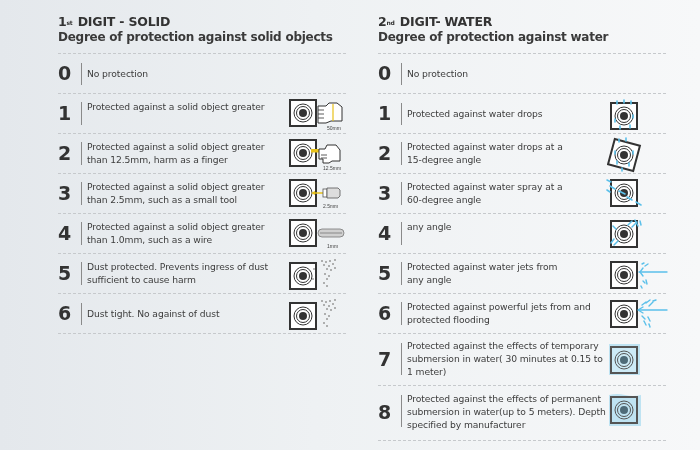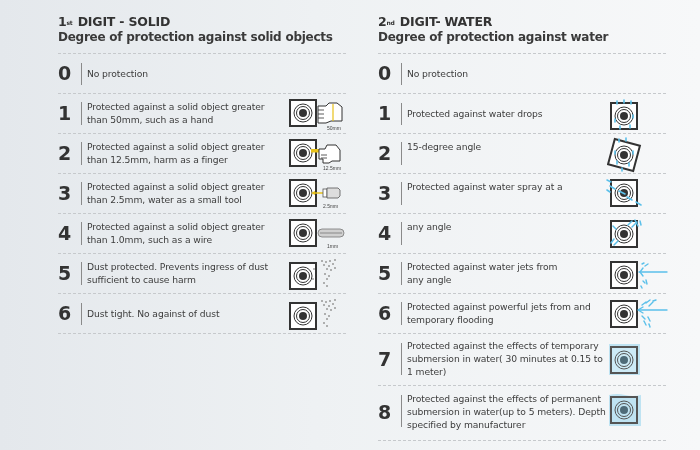--- a/index.html
+++ b/index.html
@@ -53,21 +53,20 @@
     <div class="num" style="top:9px">0</div>
     <div class="bar" style="top:10px;height:22px"></div>
     <div class="txt" style="top:14px">No protection</div>
   </div>
 
   <div class="row" style="top:93px;height:40px">
     <div class="num" style="top:9px">1</div>
     <div class="bar" style="top:9px;height:23px"></div>
     <div class="txt" style="top:7px">
         <div>Protected against a solid object greater</div>
-        <div>than 50mm, such as a hand</div>
       </div>
     <div class="icon" style="left:231px;top:6px">
       <svg width="58" height="32" viewBox="0 0 58 32">
         <rect x="1" y="1" width="26" height="26" fill="#fff" stroke="#333" stroke-width="2"></rect>
         <circle cx="14" cy="14" r="9" fill="none" stroke="#333" stroke-width="1"></circle>
         <circle cx="14" cy="14" r="6.5" fill="none" stroke="#333" stroke-width="1"></circle>
         <circle cx="14" cy="14" r="4" fill="#333"></circle>
         <path d="M29 7 h8 l3 -3 h8 l5 4 v14 h-11 l-5 2 h-8 z" fill="#fff" stroke="#333" stroke-width="1"></path>
         <path d="M29 11 h6 M29 15 h6 M29 19 h6" stroke="#333" stroke-width="0.8"></path>
         <path d="M44 5 v17" stroke="#e8c21a" stroke-width="1.2"></path>
@@ -95,21 +94,21 @@
         <text x="34" y="31" font-size="5" fill="#444" font-family="Liberation Sans, sans-serif">12.5mm</text>
       </svg>
     </div>
   </div>
 
   <div class="row" style="top:173px;height:40px">
     <div class="num" style="top:9px">3</div>
     <div class="bar" style="top:9px;height:23px"></div>
     <div class="txt" style="top:7px">
         <div>Protected against a solid object greater</div>
-        <div>than 2.5mm, water as a small tool</div>
+        <div>than 2.5mm, such as a small tool</div>
       </div>
     <div class="icon" style="left:291px;top:6px;left:231px">
       <svg width="58" height="32" viewBox="0 0 58 32">
         <rect x="1" y="1" width="26" height="26" fill="#fff" stroke="#333" stroke-width="2"></rect>
         <circle cx="14" cy="14" r="9" fill="none" stroke="#333" stroke-width="1"></circle>
         <circle cx="14" cy="14" r="6.5" fill="none" stroke="#333" stroke-width="1"></circle>
         <circle cx="14" cy="14" r="4" fill="#333"></circle>
         <path d="M22 14 l4 -2 v4 z" fill="#e8c21a"></path>
         <path d="M26 14 h8" stroke="#e8c21a" stroke-width="1.5"></path>
         <rect x="34" y="10" width="4" height="8" fill="#fff" stroke="#555" stroke-width="0.8"></rect>
@@ -250,20 +249,21 @@
             <path d="M21 26 v3"></path>
         </g>
       </svg>
     </div>
   </div>
 
   <div class="row" style="top:133px;height:40px">
     <div class="num" style="top:9px">2</div>
     <div class="bar" style="top:9px;height:23px"></div>
     <div class="txt" style="top:7px">
+        <div>Protected against water drops at a</div>
         <div>15-degree angle</div>
       </div>
     <div class="icon" style="left:229px;top:4px">
       <svg width="36" height="36" viewBox="0 0 36 36">
         <g transform="rotate(15 17 18)">
           <rect x="4" y="5" width="26" height="26" fill="#fff" stroke="#333" stroke-width="2"></rect>
         </g>
         <circle cx="17" cy="18" r="9" fill="none" stroke="#333" stroke-width="1"></circle>
         <circle cx="17" cy="18" r="6.5" fill="none" stroke="#333" stroke-width="1"></circle>
         <circle cx="17" cy="18" r="4" fill="#333"></circle>
@@ -278,20 +278,21 @@
         </g>
       </svg>
     </div>
   </div>
 
   <div class="row" style="top:173px;height:40px">
     <div class="num" style="top:9px">3</div>
     <div class="bar" style="top:9px;height:23px"></div>
     <div class="txt" style="top:7px">
         <div>Protected against water spray at a</div>
+        <div>60-degree angle</div>
       </div>
     <div class="icon" style="left:228px;top:4px">
       <svg width="40" height="34" viewBox="0 0 40 34">
         <rect x="5" y="3" width="26" height="26" fill="#fff" stroke="#333" stroke-width="2"></rect>
         <circle cx="18" cy="16" r="9" fill="none" stroke="#333" stroke-width="1"></circle>
         <circle cx="18" cy="16" r="6.5" fill="none" stroke="#333" stroke-width="1"></circle>
         <circle cx="18" cy="16" r="4" fill="#333"></circle>
         <g stroke="#5bc0ea" stroke-width="1.6" stroke-linecap="round">
           <path d="M1 3 l4 2"></path>
             <path d="M4 9 l5 3"></path>
@@ -353,21 +354,21 @@
         </g>
       </svg>
     </div>
   </div>
 
   <div class="row" style="top:293px;height:40px">
     <div class="num" style="top:9px">6</div>
     <div class="bar" style="top:9px;height:23px"></div>
     <div class="txt" style="top:7px">
         <div>Protected against powerful jets from and</div>
-        <div>temporary flooding</div>
+        <div>protected flooding</div>
       </div>
     <div class="icon" style="left:231px;top:4px">
       <svg width="60" height="34" viewBox="0 0 60 34">
         <rect x="2" y="4" width="26" height="26" fill="#fff" stroke="#333" stroke-width="2"></rect>
         <circle cx="15" cy="17" r="9" fill="none" stroke="#333" stroke-width="1"></circle>
         <circle cx="15" cy="17" r="6.5" fill="none" stroke="#333" stroke-width="1"></circle>
         <circle cx="15" cy="17" r="4" fill="#333"></circle>
         <g stroke="#5bc0ea" stroke-width="1.4" stroke-linecap="round" fill="none">
           <path d="M30 13 h28"></path>
             <path d="M29 13 l5 -3 M29 13 l5 3"></path>

